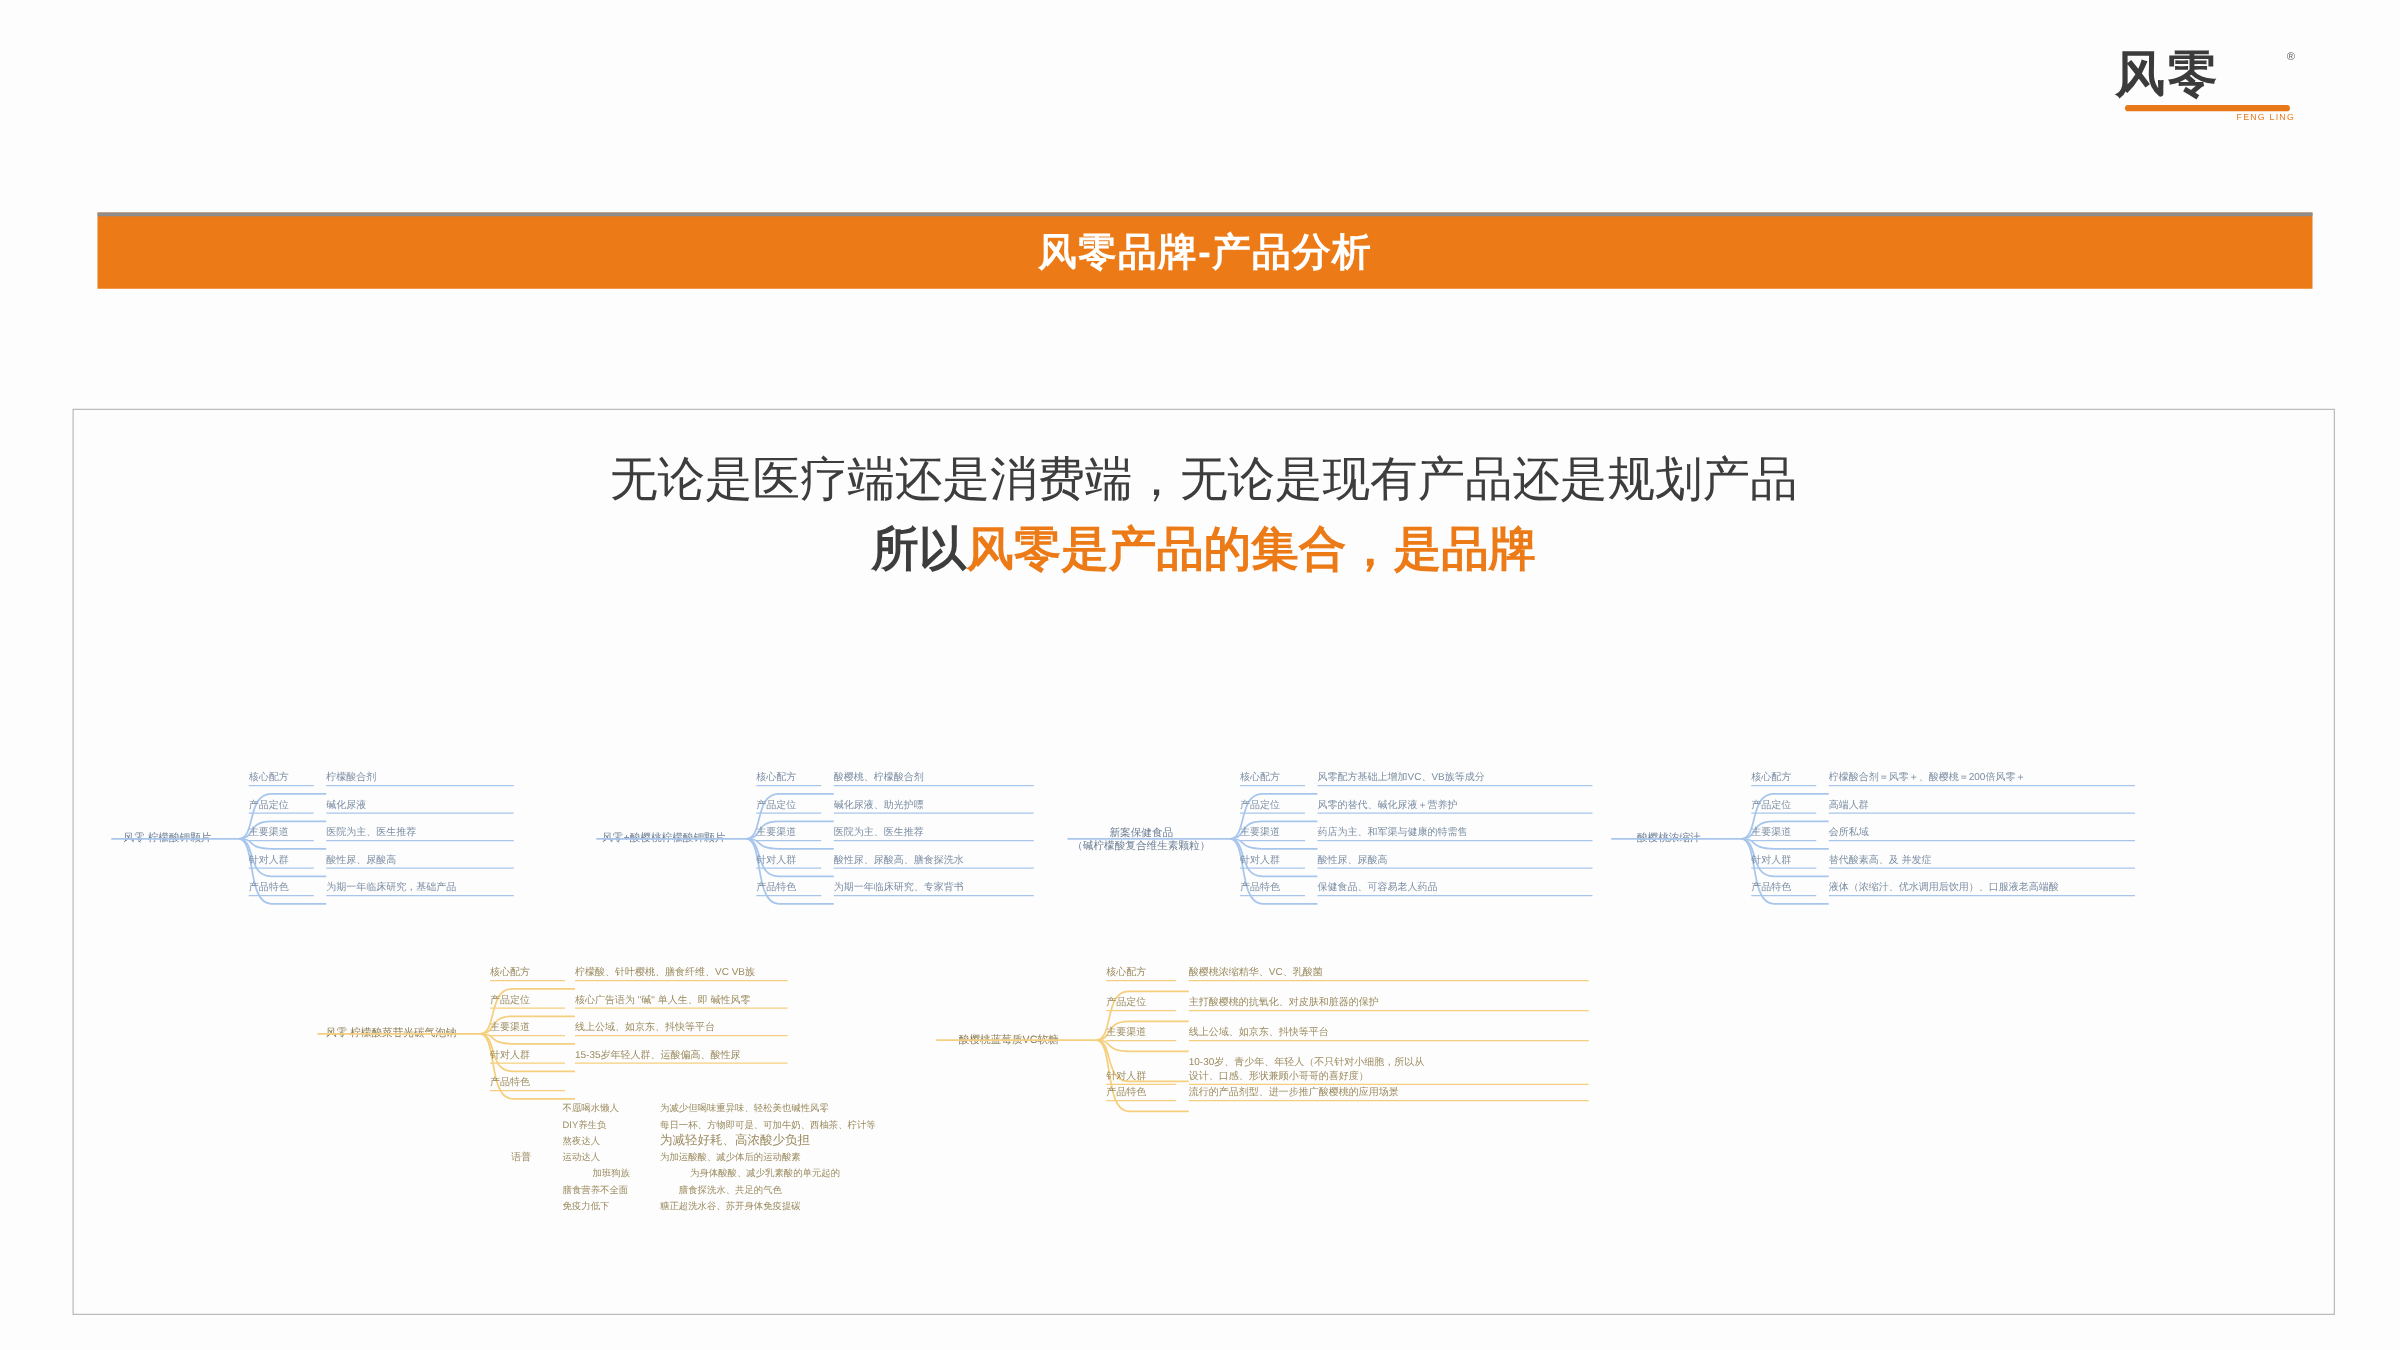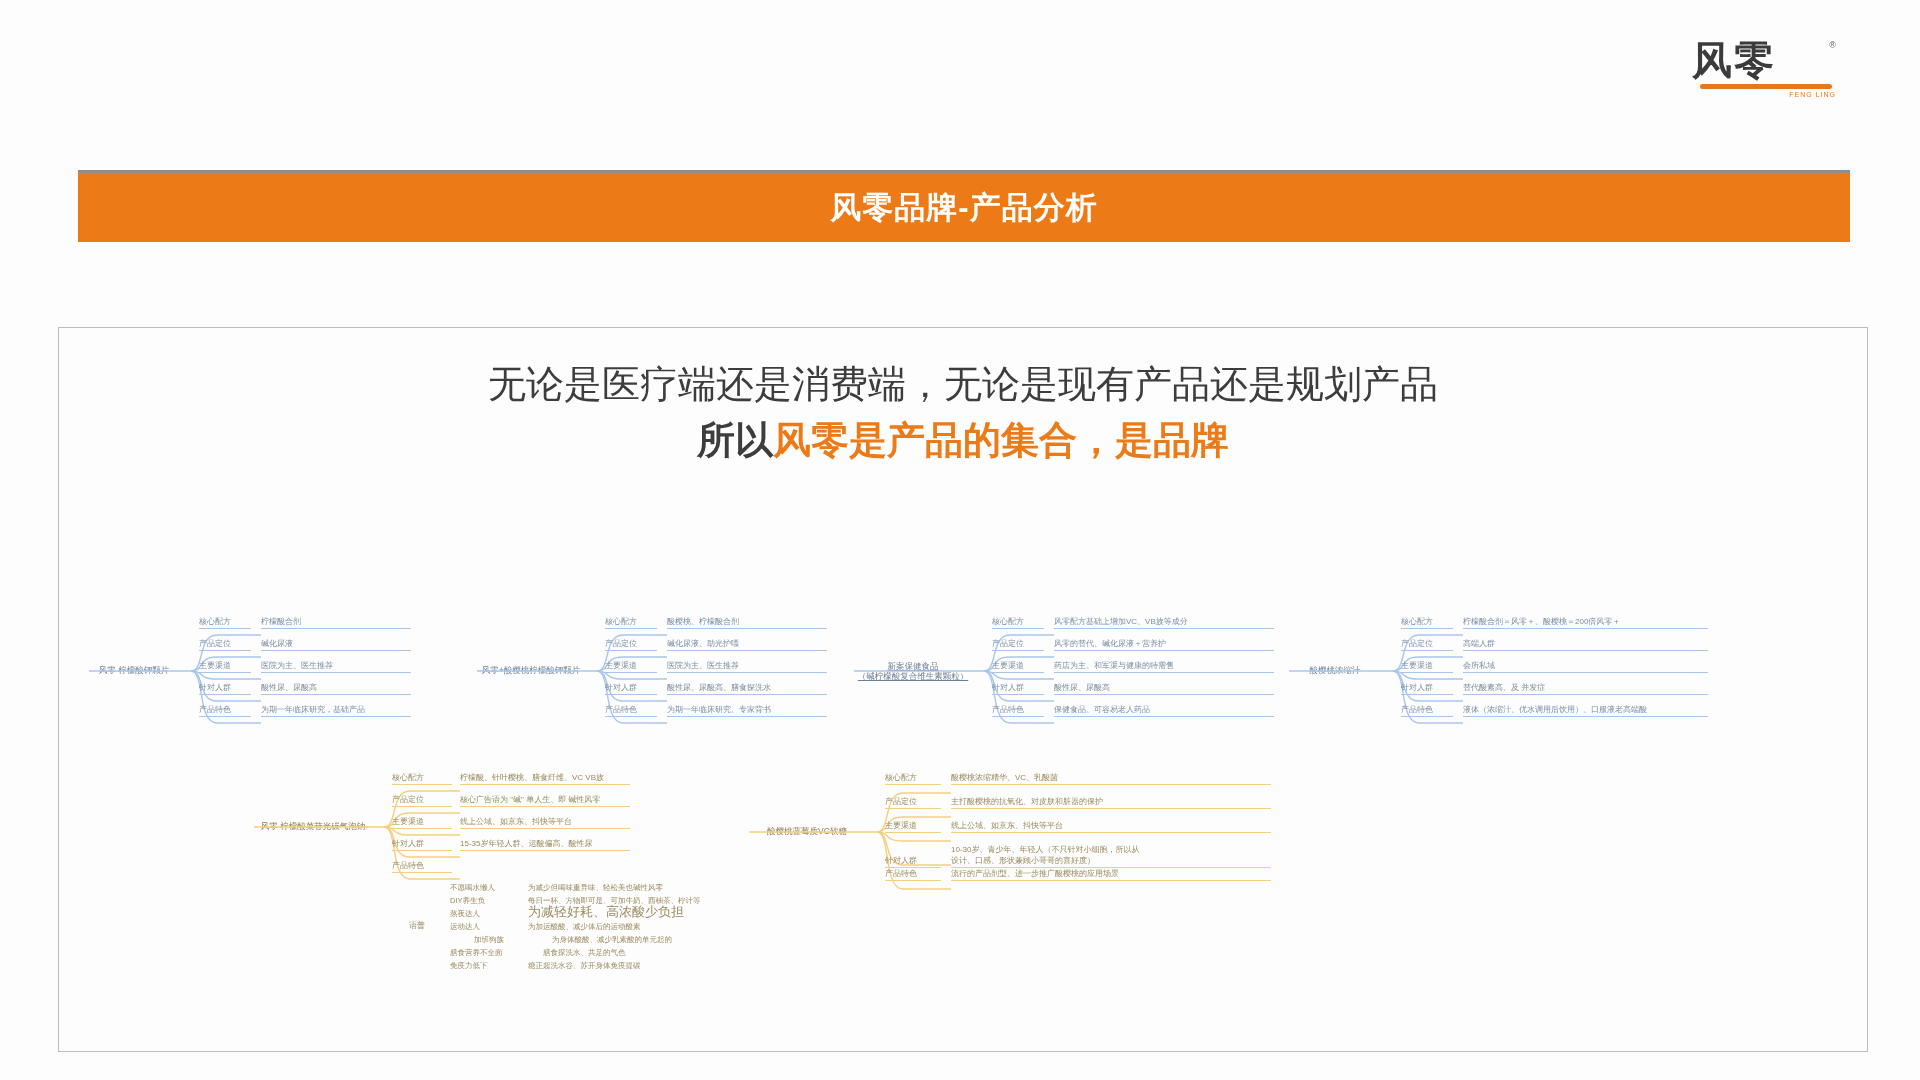--- a/index.html
+++ b/index.html
@@ -34,21 +34,21 @@
     text-align: right; margin-top: 2px; padding-right: 6px;
   }
   #logo .logo-tm {
     position: absolute; right: 6px; top: 2px;
     font-size: 9px; color: #5a5a5a;
   }
 
   
   #title-banner {
     position: absolute; left: 78px; top: 170px;
-    width: 1772px; height: 72px;
+    width: 1772px; height: 61px;
     background: #ec7a16;
     border-top: 3px solid #8d8d8d;
     display: flex; align-items: center; justify-content: center;
   }
   #title-banner .title-text {
     color: #ffffff; font-size: 31px; font-weight: bold;
     letter-spacing: 1px;
   }
 
   
@@ -78,21 +78,21 @@
   }
   .mm-group { position: absolute; }
 
   .mm-root {
     position: absolute;
     font-size: 8.5px; color: #6d7f95;
     white-space: nowrap;
     transform: translateY(-50%);
   }
   .mm-root.gold { color: #8a7a52; }
-  .mm-root.two-line { line-height: 10px; text-align: center; text-decoration: underline; }
+  .mm-root.two-line { line-height: 10px; text-align: center; }
 
   .mm-row {
     position: absolute; display: flex; align-items: flex-end;
     white-space: nowrap;
   }
   .mm-key {
     font-size: 8px; color: #7b8da3;
     border-bottom: 1.1px solid #a8c6ec;
     padding-bottom: 1px; display: inline-block;
     text-align: left;
@@ -294,21 +294,21 @@
             <span class="mm-val" style="width: 170px; margin-left: 8px; white-space: pre-line;">15-35岁年轻人群、运酸偏高、酸性尿</span>
           </div>
           <div class="mm-row" style="left: 138px; top: 88px;">
             <span class="mm-key" style="width: 60px;">产品特色</span>
             <span class="mm-val nb" style="width: 170px; margin-left: 8px; white-space: pre-line;"></span>
           </div>
           <div class="mm-group" style="left: 138px; top: 104px;">
             <div style="position: absolute; left: -2px; top: 44px; font-size: 8px; color: rgb(154, 138, 94); width: 54px; text-align: center;">语普</div>
             <div style="position: absolute; left: 58px; top: 0px; white-space: nowrap;"><span style="display: inline-block; width: 78px; font-size: 7.5px; color: rgb(154, 138, 94);">不愿喝水懒人</span><span style="display: inline-block; font-size: 7.5px; color: rgb(154, 138, 94);">为减少但喝味重异味、轻松美也碱性风零</span></div>
             <div style="position: absolute; left: 58px; top: 13px; white-space: nowrap;"><span style="display: inline-block; width: 78px; font-size: 7.5px; color: rgb(154, 138, 94);">DIY养生负</span><span style="display: inline-block; font-size: 7.5px; color: rgb(154, 138, 94);">每日一杯、方物即可是、可加牛奶、西柚茶、柠计等</span></div>
-            <div style="position: absolute; left: 58px; top: 26px; white-space: nowrap;"><span style="display: inline-block; width: 78px; font-size: 7.5px; color: rgb(154, 138, 94);">熬夜达人</span><span style="display: inline-block; font-size: 13px; color: rgb(154, 138, 94);">为减轻好耗、高浓酸少负担</span></div>
+            <div style="position: absolute; left: 58px; top: 26px; white-space: nowrap;"><span style="display: inline-block; width: 78px; font-size: 7.5px; color: rgb(154, 138, 94);">熬夜达人</span><span style="display: inline-block; font-size: 10px; color: rgb(154, 138, 94);">为减轻好耗、高浓酸少负担</span></div>
             <div style="position: absolute; left: 58px; top: 39px; white-space: nowrap;"><span style="display: inline-block; width: 78px; font-size: 7.5px; color: rgb(154, 138, 94);">运动达人</span><span style="display: inline-block; font-size: 7.5px; color: rgb(154, 138, 94);">为加运酸酸、减少体后的运动酸素</span></div>
             <div style="position: absolute; left: 58px; top: 52px; white-space: nowrap; margin-left: 24px;"><span style="display: inline-block; width: 78px; font-size: 7.5px; color: rgb(154, 138, 94);">加班狗族</span><span style="display: inline-block; font-size: 7.5px; color: rgb(154, 138, 94);">为身体酸酸、减少乳素酸的单元起的</span></div>
             <div style="position: absolute; left: 58px; top: 65px; white-space: nowrap;"><span style="display: inline-block; width: 54px; font-size: 7.5px; color: rgb(154, 138, 94);">膳食营养不全面</span><span style="display: inline-block; font-size: 7.5px; color: rgb(154, 138, 94); padding-left: 39px;">膳食探洗水、共足的气色</span></div>
             <div style="position: absolute; left: 58px; top: 78px; white-space: nowrap;"><span style="display: inline-block; width: 78px; font-size: 7.5px; color: rgb(154, 138, 94);">免疫力低下</span><span style="display: inline-block; font-size: 7.5px; color: rgb(154, 138, 94);">糖正超洗水谷、苏开身体免疫提碳</span></div>
           </div>
         </div>
         <div class="mm-group gold" style="left: 690px; top: 168px;">
           <div class="mm-root gold" style="left: 0px; top: 60px; width: 116px; text-align: center;">
             <div>酸樱桃蓝莓质VC软糖</div>
           </div>

